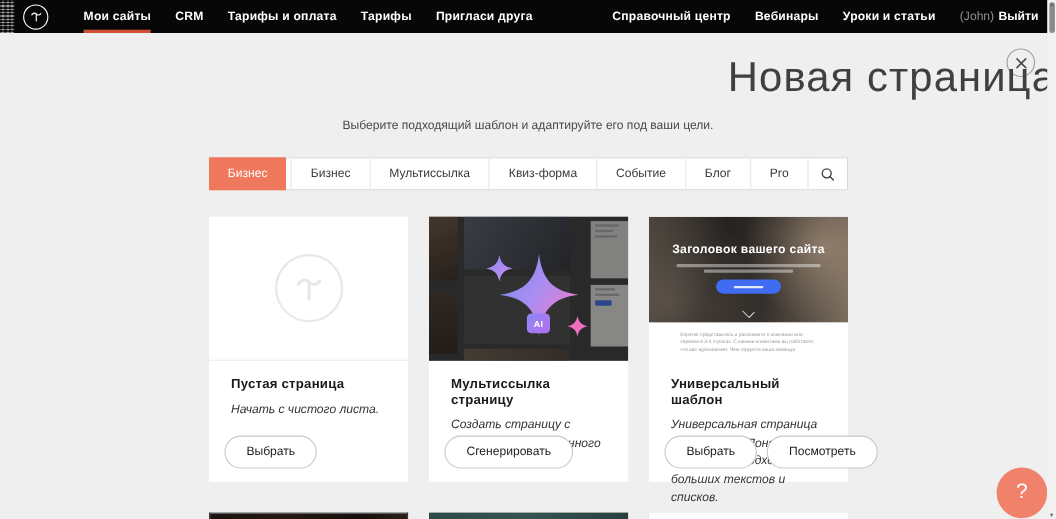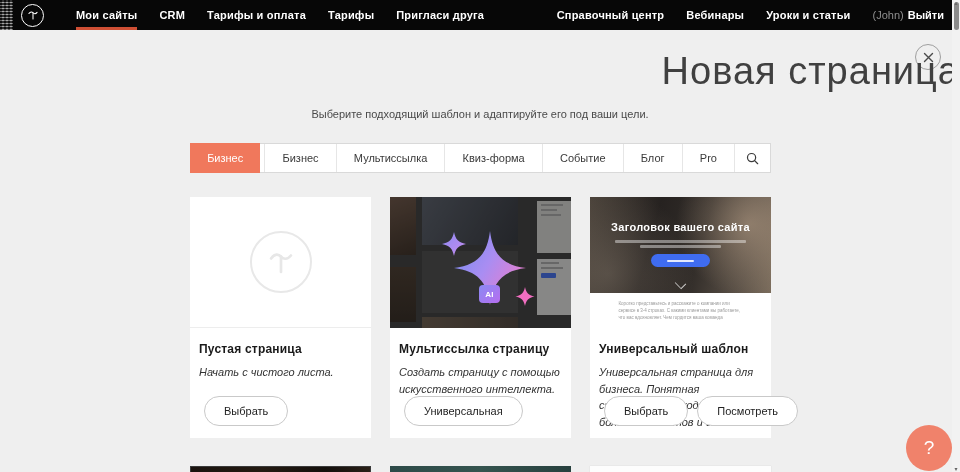--- a/index.html
+++ b/index.html
@@ -38,21 +38,21 @@
   .tab { flex:1 1 auto; display:flex; align-items:center; justify-content:center;
     font-size:11px; color:#3a3a3a; border-left:1px solid #e6e6e6; cursor:pointer; white-space:nowrap; }
   .tab:first-child { border-left:none; }
   .tab.active { background:#f0785c; color:#fff; margin:-1px 4px -1px -1px; border-left:none; }
   .tab-search { flex:0 0 36px; display:flex; align-items:center; justify-content:center;
     border-left:1px solid #e6e6e6; cursor:pointer; }
 
   
   .card { position:absolute; top:197px; width:181px; height:241px; background:#fff; cursor:pointer; }
   .card-img { position:relative; width:181px; height:131px; overflow:hidden; }
-  .card-body { position:relative; height:110px; padding:14px 9px 12px; }
+  .card-body { position:relative; height:110px; padding:14px 20px 12px; }
   .card-title { font-size:12px; font-weight:bold; color:#1a1a1a; margin-bottom:8px; letter-spacing:.2px; }
   .card-desc { font-size:11px; color:#333; line-height:1.5;font-style:italic; }
   .card-actions { position:absolute; left:14px; bottom:12px; display:flex; gap:9px; }
   .btn { border:1px solid #c9c9c9; border-radius:16px; background:#fff; height:30px; padding:0 19px;
     font-size:11px; color:#222; cursor:pointer; font-family:inherit; }
 
   
   .blank-img { border-bottom:1px solid #ededed; display:flex; align-items:center; justify-content:center; }
   .ghost-logo { width:62px; height:62px; border:2px solid #e8e8e8; border-radius:50%;
     display:flex; align-items:center; justify-content:center; }
@@ -220,21 +220,21 @@
           <path fill="url(#sparkGrad2)" d="M64 35 C65.5 42.5 68.5 45.5 76 47 C68.5 48.5 65.5 51.5 64 59 C62.5 51.5 59.5 48.5 52 47 C59.5 45.5 62.5 42.5 64 35 Z"></path>
           <path fill="#f06ec0" d="M135 90 C136.2 96 138.5 98.3 144.5 99.5 C138.5 100.7 136.2 103 135 109 C133.8 103 131.5 100.7 125.5 99.5 C131.5 98.3 133.8 96 135 90 Z"></path>
         </svg>
       </div>
       <div class="ai-badge">AI</div>
     </div>
     <div class="card-body">
       <div class="card-title">Мультиссылка страницу</div>
       <div class="card-desc">Создать страницу с помощью искусственного интеллекта.</div>
       <div class="card-actions">
-        <button class="btn">Универсальная</button>
+        <button class="btn">Сгенерировать</button>
       </div>
     </div>
   </div>
 
   <div class="card" style="left:590px;">
     <div class="card-img">
       <div class="tpl-hero">
         <div class="tpl-heading">Заголовок вашего сайта</div>
         <div class="hero-line hl1"></div>
         <div class="hero-line hl2"></div>

